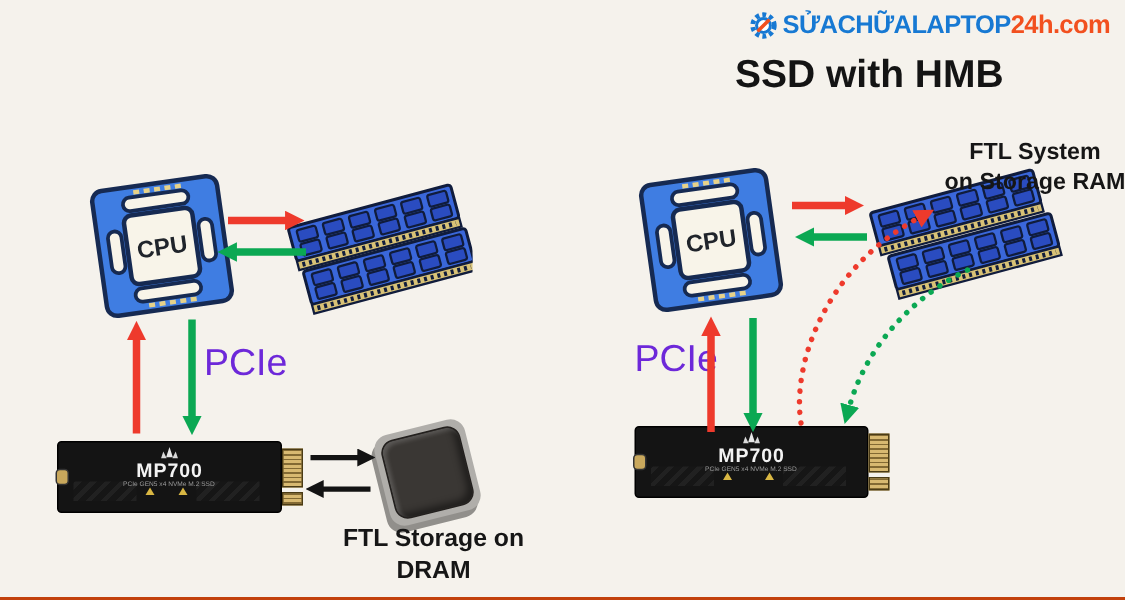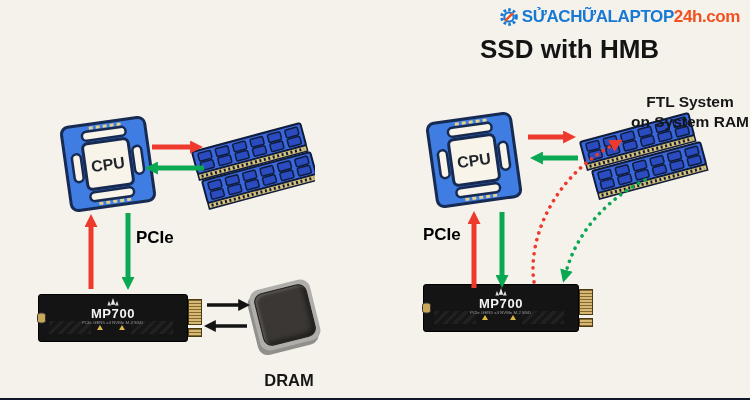--- a/index.html
+++ b/index.html
@@ -1,30 +1,30 @@
 <!DOCTYPE html>
 <html><head>
 <meta charset="utf-8">
 <style>
   html,body{margin:0;padding:0;}
   body{font-family:"Liberation Sans","DejaVu Sans",sans-serif;}
   .canvas{
     position:relative;width:750px;height:400px;overflow:hidden;
-    background:#f5f2ec;border-bottom:2px solid #0f172a;box-sizing:border-box;
+    background:#f5f2ec;border-bottom:2px solid #c2410c;box-sizing:border-box;
   }
   
   .logo{position:absolute;top:7px;right:10px;display:flex;align-items:center;gap:3px;z-index:20;}
   .logo-text{font-size:17px;font-weight:800;letter-spacing:-.4px;white-space:nowrap;}
   .logo-blue{color:#1779d3;}
   .logo-orange{color:#f2501f;}
   
   .title{position:absolute;font-size:26px;font-weight:700;color:#141414;z-index:6;}
   .title-left{left:69px;top:31px;}
-  .title-right{left:480px;top:34px;}
-  .bus-label{position:absolute;font-weight:700;font-size:17px;color:#000000;z-index:6;}
+  .title-right{left:490px;top:34px;}
+  .bus-label{position:absolute;font-weight:400;font-size:25px;color:#6d28d9;z-index:6;}
   .bus-left{left:136px;top:228px;}
   .bus-right{left:423px;top:225px;}
   .ftl-label{position:absolute;font-weight:700;color:#161616;text-align:center;line-height:1.3;z-index:6;}
   .ftl-left{left:222px;top:349px;width:134px;font-size:16.5px;}
   .ftl-right{left:628px;top:92px;width:124px;font-size:15.5px;}
   
   .cpu,.ram{position:absolute;z-index:3;}
   .cpu-left{left:56px;top:112px;}
   .cpu-right{left:422px;top:108px;}
   .ram-left{left:190px;top:118px;}
@@ -168,21 +168,21 @@
         <div class="conn-seg seg-bot"></div>
     </div>
   </div>
 
   <div class="chip-wrap">
     <div class="chip-pins"></div>
     <div class="chip-body"></div>
   </div>
 
   <div class="ftl-label ftl-left">
-    <br>
+    <span>FTL Storage on</span><br>
     <span>DRAM</span>
   </div>
 
   <div class="cpu cpu-right">
     <svg width="104" height="104" viewBox="0 0 104 104">
       <g transform="rotate(-8 52 52)">
         <rect x="10" y="10" width="84" height="84" rx="7" fill="#3f7de2" stroke="#162a52" stroke-width="3"></rect>
         <g fill="#e7d289">
           <rect x="38" y="12.5" width="4" height="3"></rect>
             <rect x="45" y="12.5" width="4" height="3"></rect>
@@ -243,21 +243,21 @@
             <rect x="95" y="12.5" width="13" height="8" rx="1.5"></rect>
         </g>
         <rect x="0" y="23" width="112" height="6" fill="#d8c276" stroke="#101c3c" stroke-width="1.5"></rect>
         <line x1="3" y1="26" x2="109" y2="26" stroke="#101c3c" stroke-width="3" stroke-dasharray="2 2.6"></line>
       </g>
     </svg>
   </div>
 
   <div class="ftl-label ftl-right">
     <span>FTL System</span><br>
-    <span>on System RAM</span>
+    <span>on Storage RAM</span>
   </div>
 
   <div class="bus-label bus-right">PCIe</div>
 
   <div class="ssd ssd-right">
     <div class="ssd-body">
       <div class="ssd-screw"></div>
       <div class="ssd-deco deco-l"></div>
       <div class="ssd-deco deco-r"></div>
       <div class="gold-dot gd1"></div>

